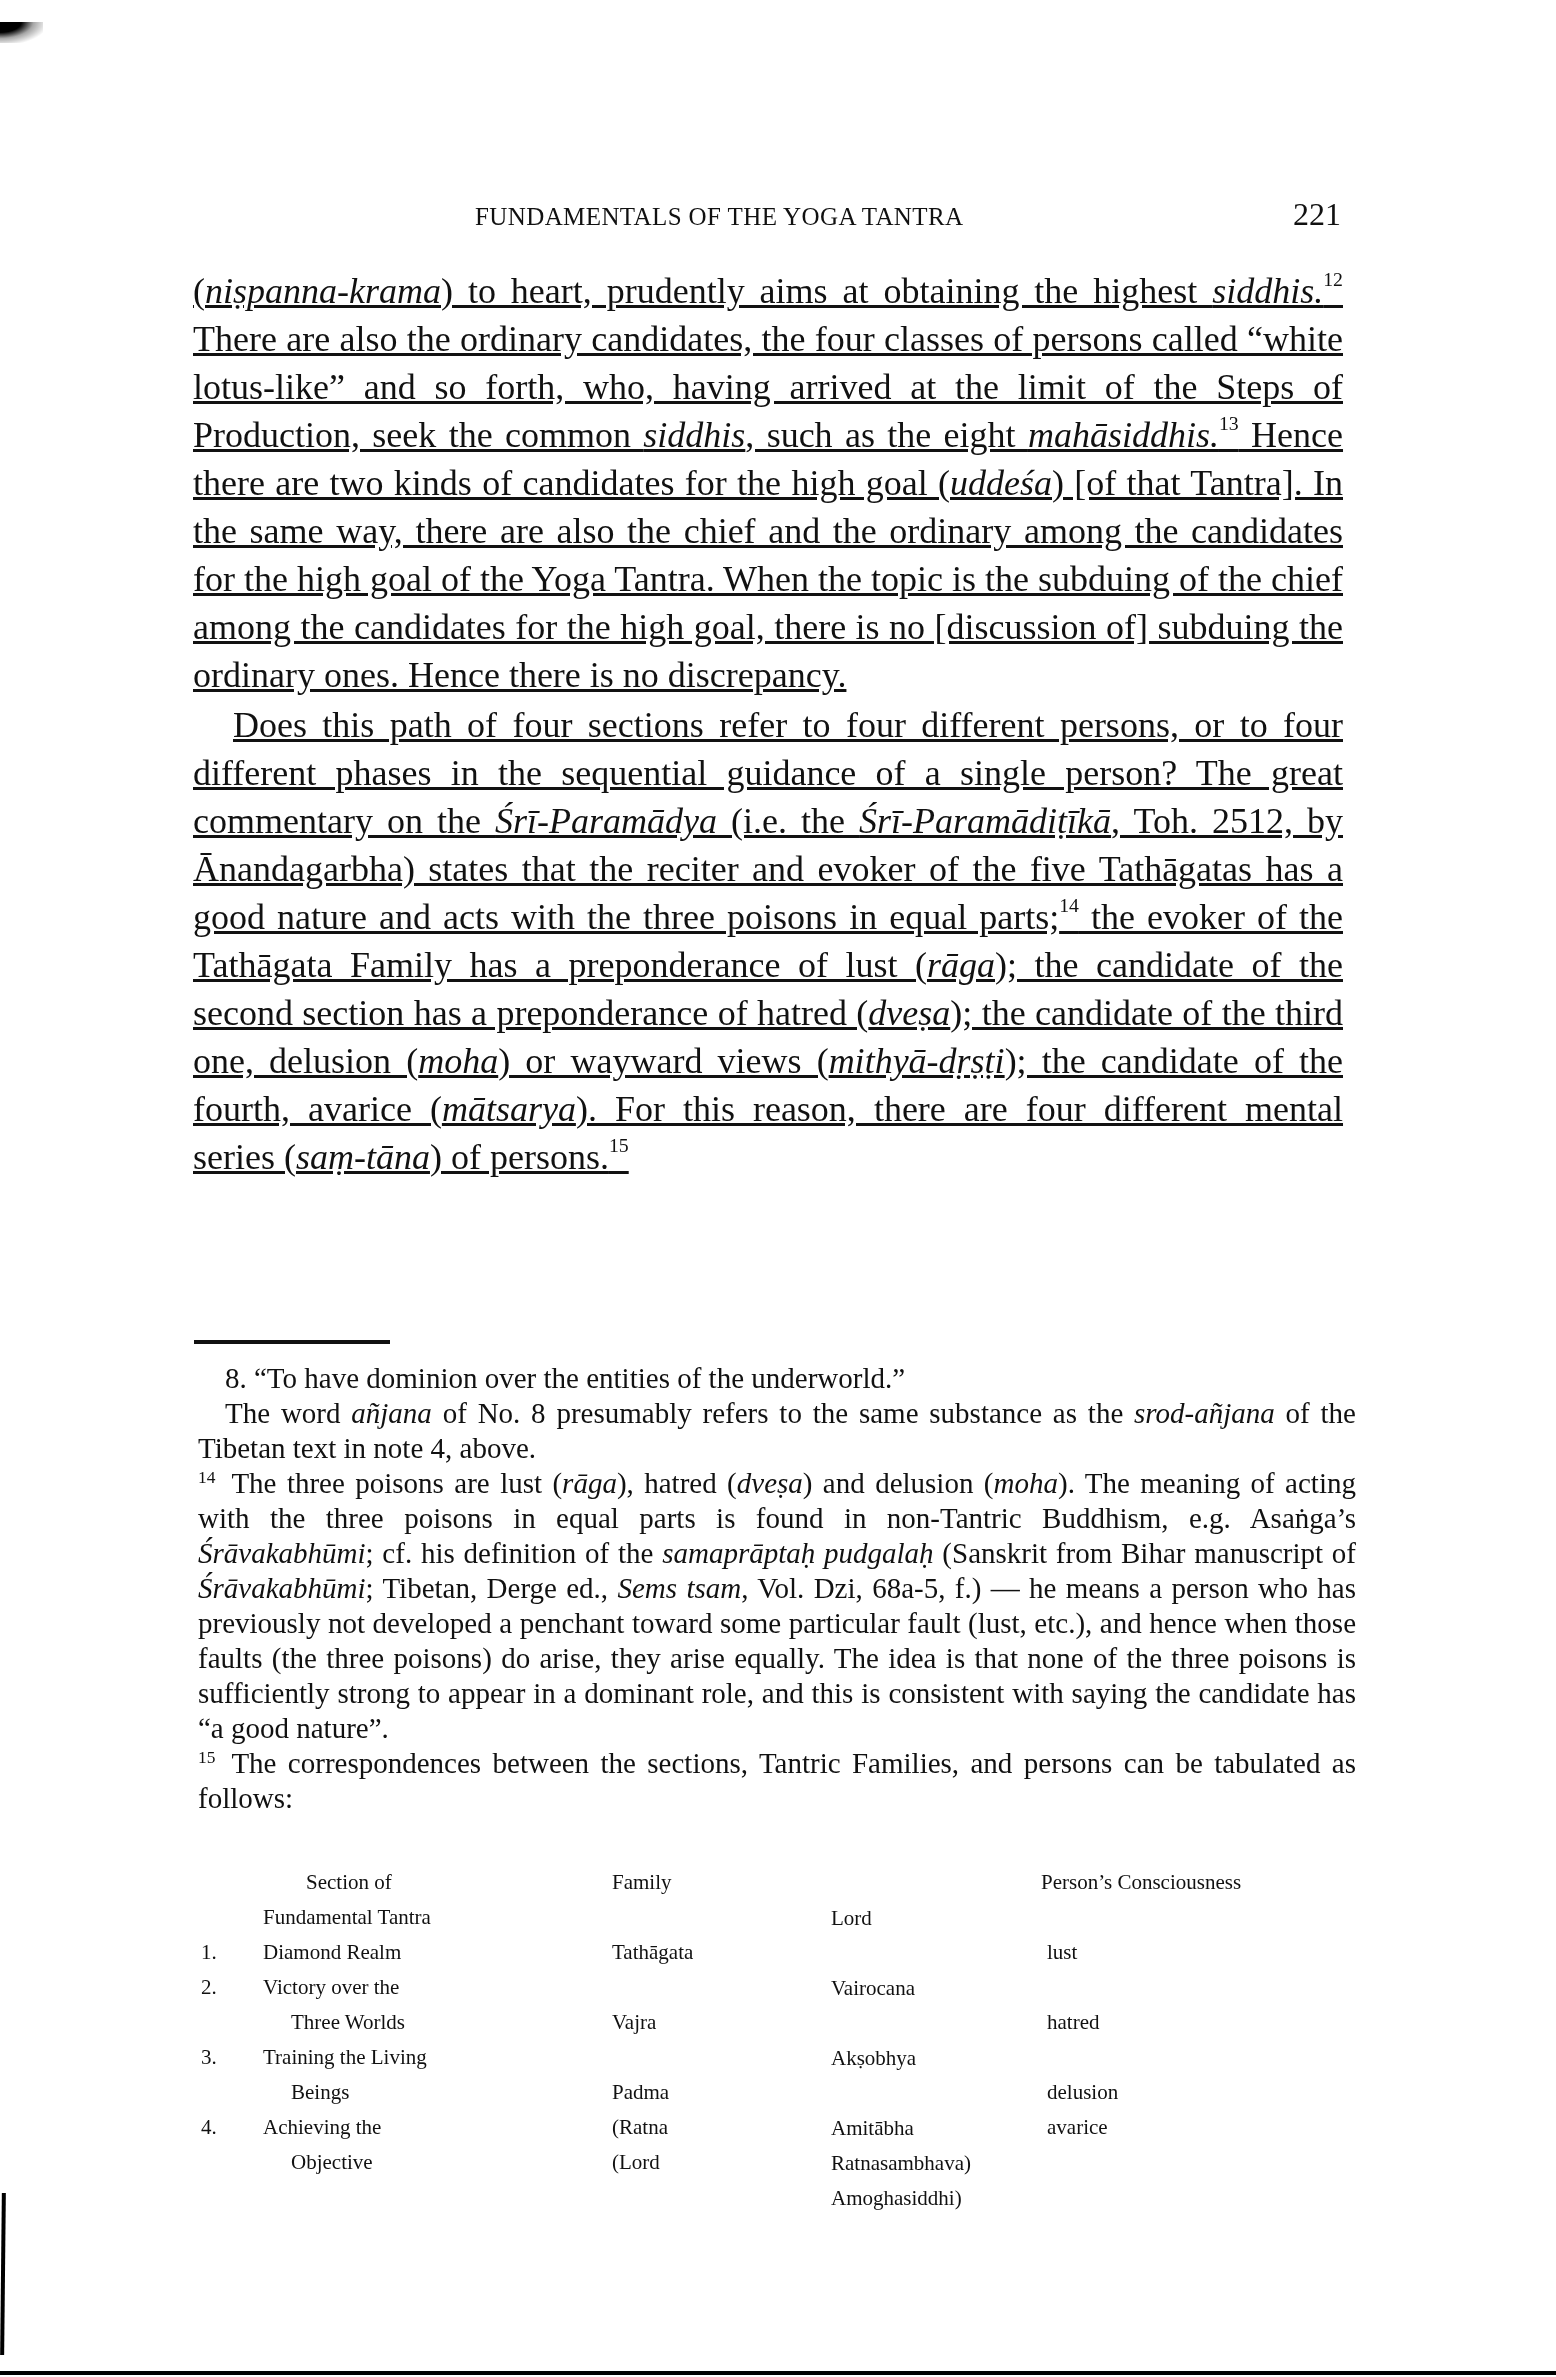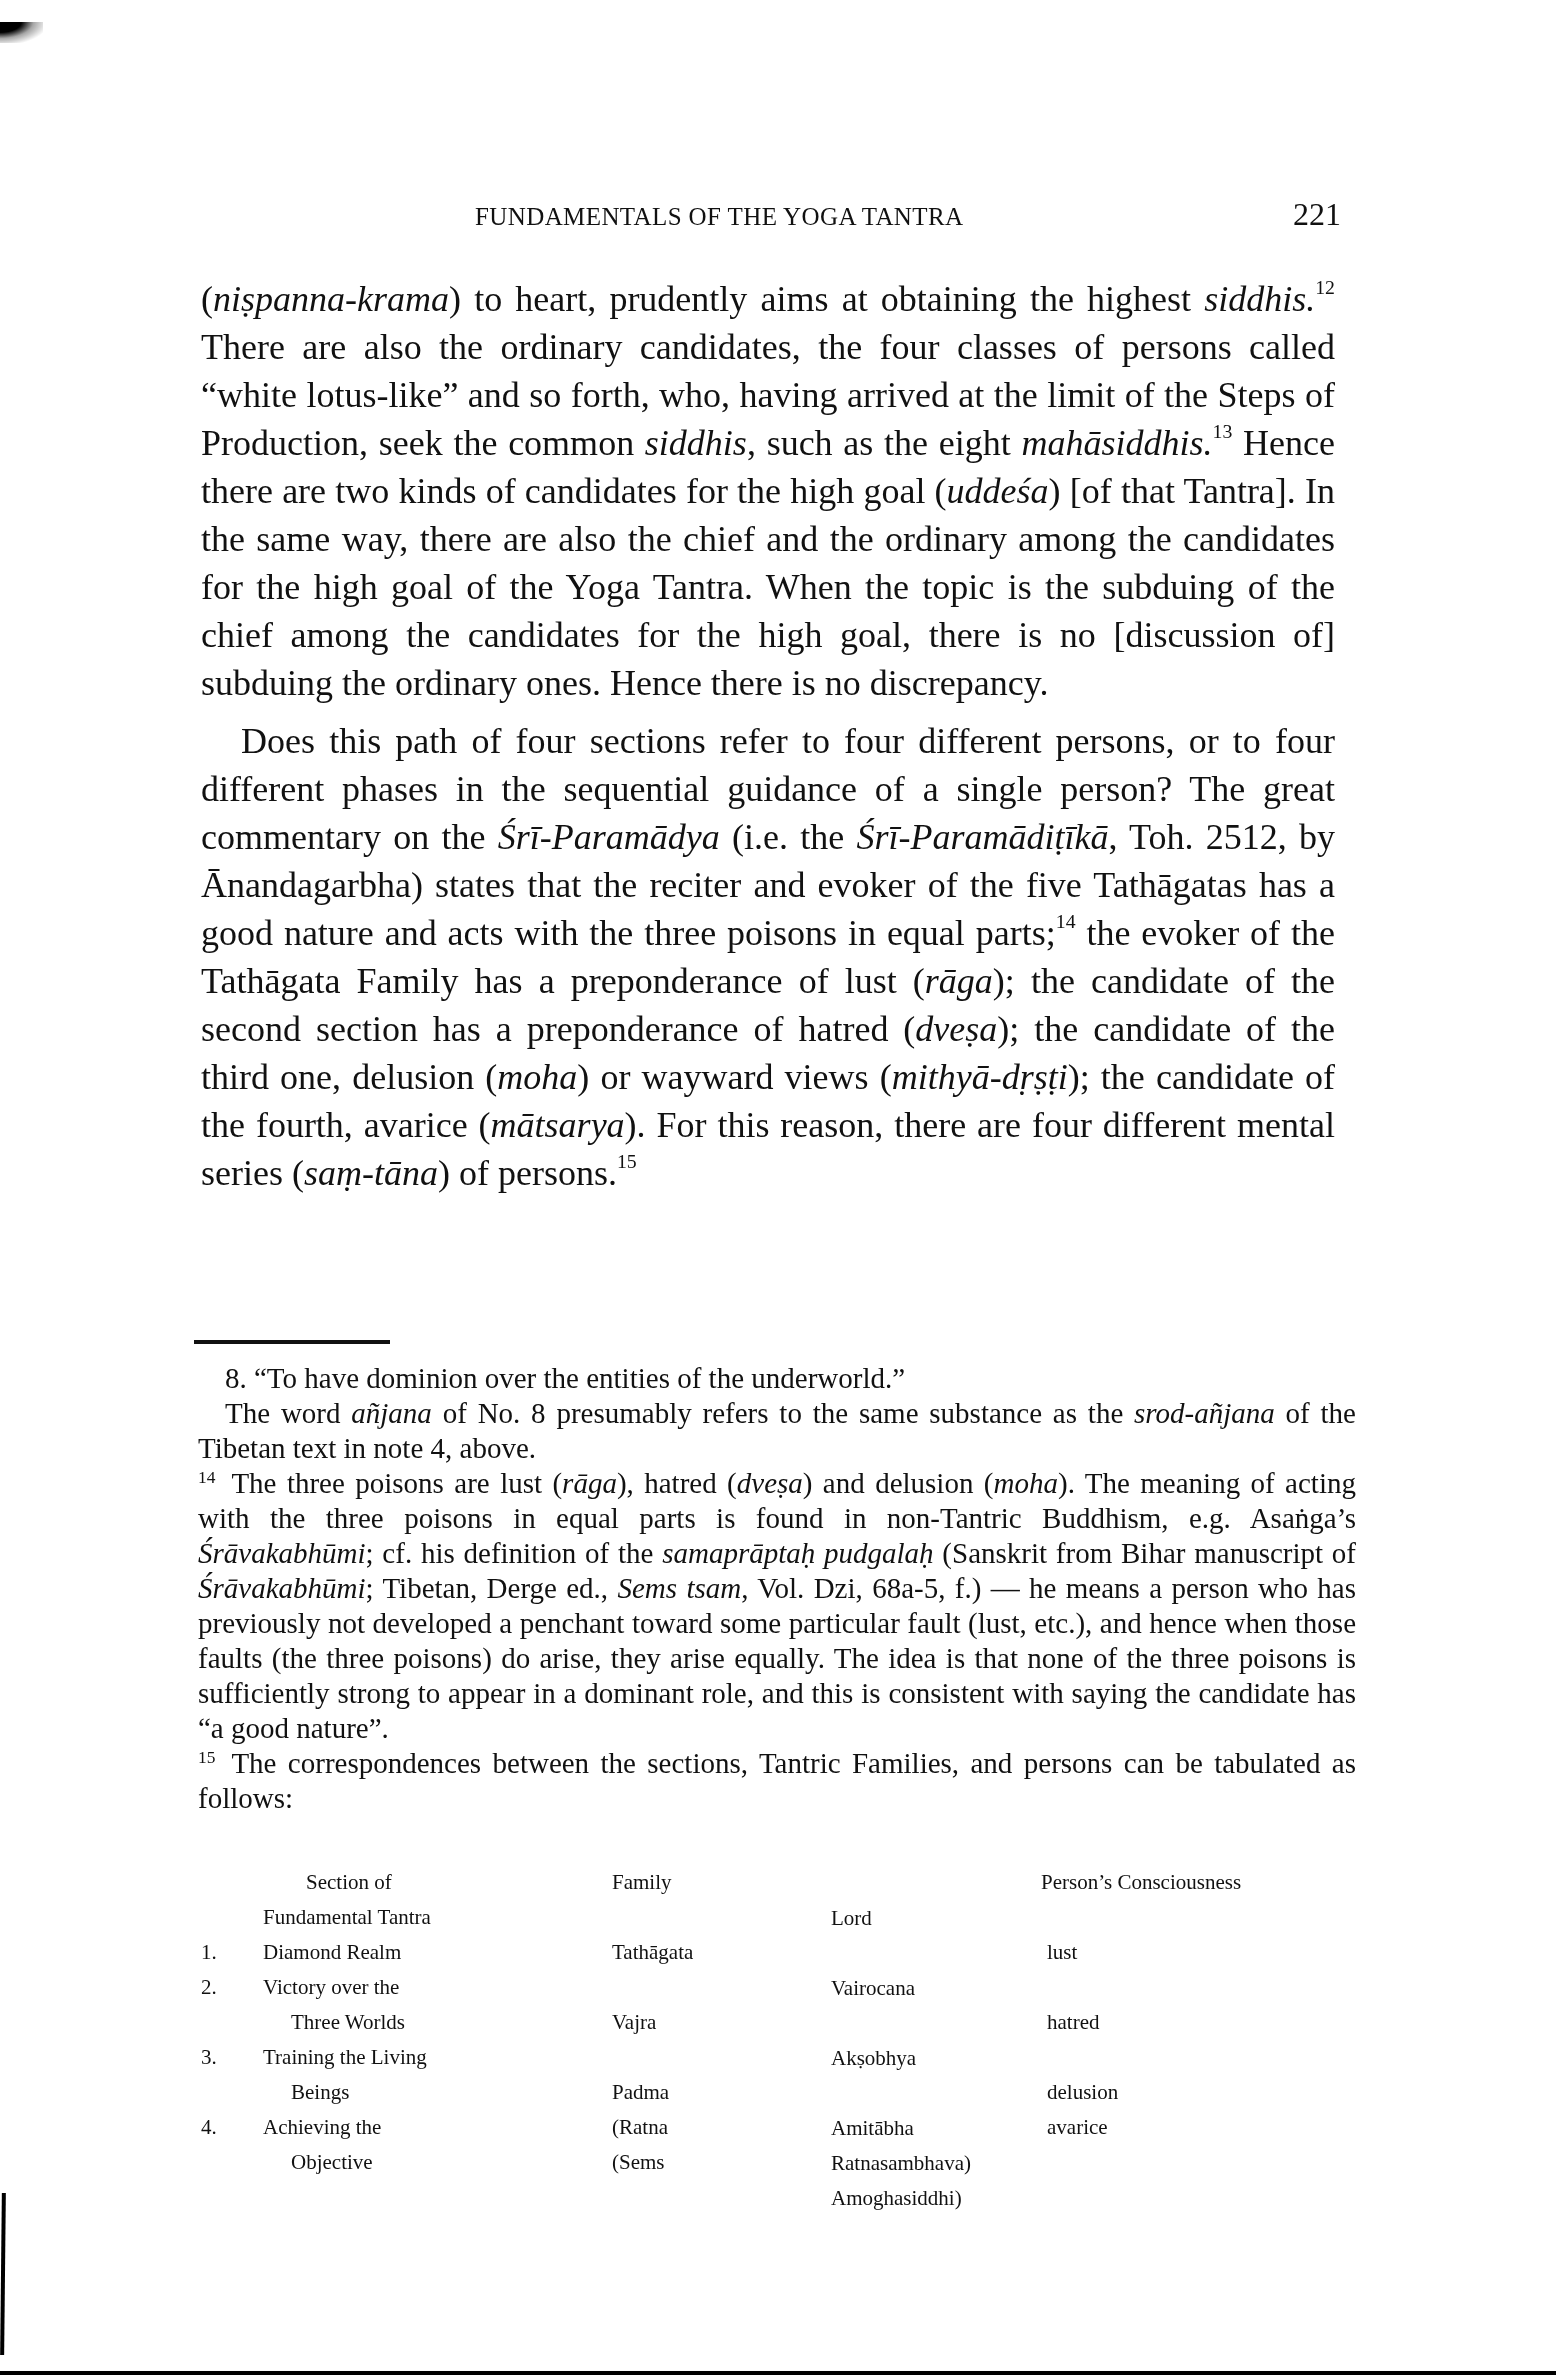--- a/index.html
+++ b/index.html
@@ -12,21 +12,21 @@
     background: radial-gradient(ellipse at 0 0, #000 0%, #000 35%, rgba(0,0,0,0.35) 55%, rgba(0,0,0,0) 80%); }
   .scan-vline { position: absolute; left: 1.4px; top: 2193px; width: 3.6px; height: 162px; background: #000; transform: skewX(-0.6deg); }
   .scan-hline { position: absolute; left: 0; top: 2371px; width: 1557px; height: 4.3px; background: #000; }
 
   
   .running-head { position: absolute; top: 203px; left: 475px; font-size: 25px; letter-spacing: 0.4px; }
   .page-number { position: absolute; top: 196px; left: 1293px; font-size: 32px; text-align: right; }
 
   
   .body { position: absolute; left: 191px; top: 265px; width: 1154px; font-size: 36px; line-height: 48px; }
-  .body p { margin: 10px; text-align: justify; text-align-last: left; }
+  .body p { margin: 2px; text-align: justify; text-align-last: left; text-decoration: underline; }
   .body p.indent { text-indent: 40px; }
   .body i { font-style: italic; }
   sup { font-size: 0.55em; line-height: 0; vertical-align: 0.85em; }
 
   
   .fn-rule { position: absolute; left: 194px; top: 1340px; width: 196px; height: 3.6px; background: #111; }
   .footnotes { position: absolute; left: 198px; top: 1361px; width: 1158px; font-size: 29px; line-height: 35px; }
   .footnotes p { margin: 0; text-align: justify; text-align-last: left; font-family: Liberation Serif, serif; }
   .footnotes p.indent { text-indent: 27px; }
   .fn-mark { font-size: 0.6em; vertical-align: 0.55em; line-height: 0; margin-right: 16px; }
@@ -109,19 +109,19 @@
         </div>
         <div class="trow">
           <span class="c-num">4.</span>
           <span class="c-sec">Achieving the</span>
           <span class="c-fam">(Ratna</span>
           <span class="c-lord">Ratnasambhava)</span>
           <span class="c-con">avarice</span>
         </div>
         <div class="trow">
           <span class="c-sec2">Objective</span>
-          <span class="c-fam">(Sems</span>
+          <span class="c-fam">(Lord</span>
           <span class="c-lord">Amoghasiddhi)</span>
         </div>
       </div>
   </div>
 </div>
 
 
 </body></html>

